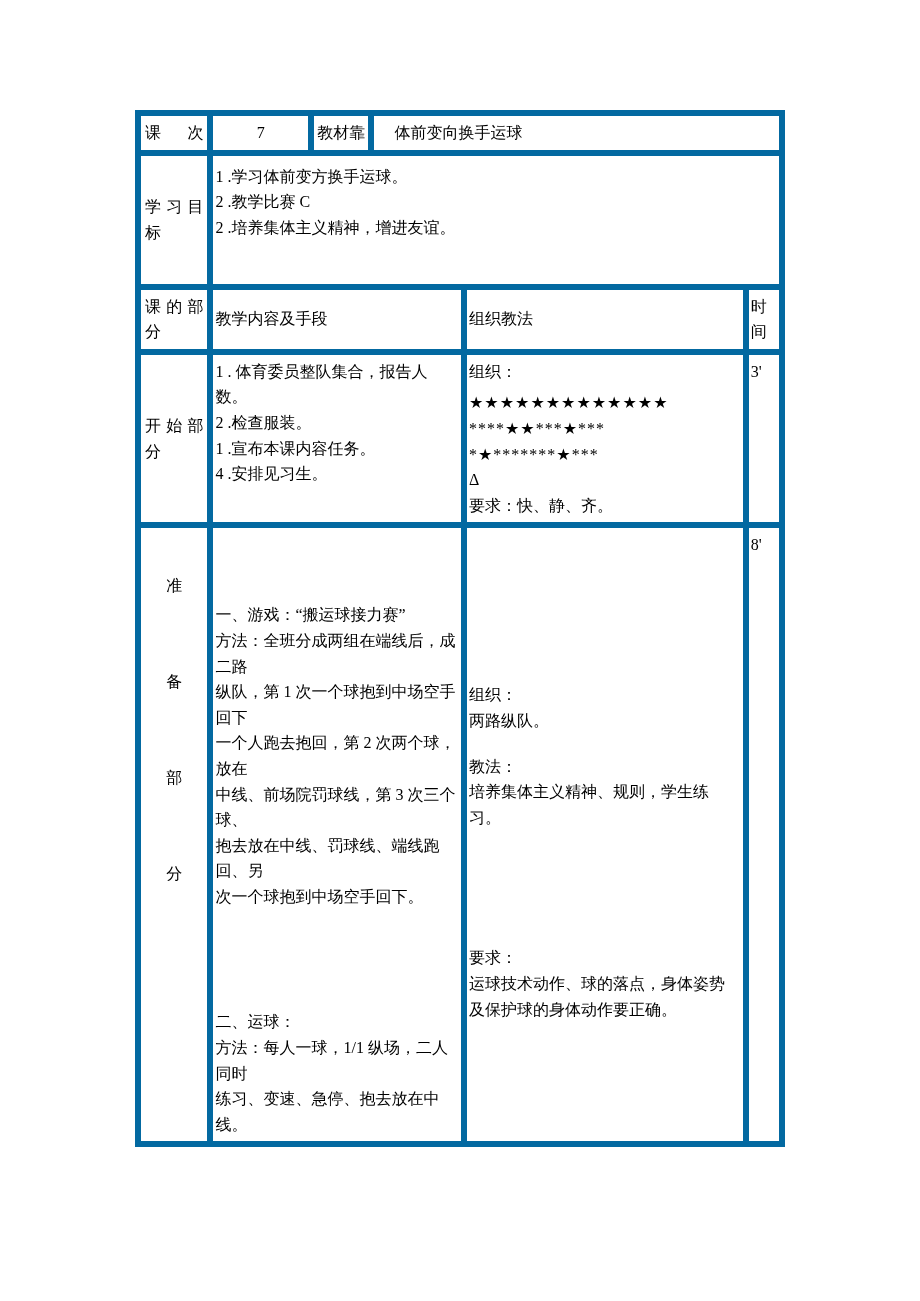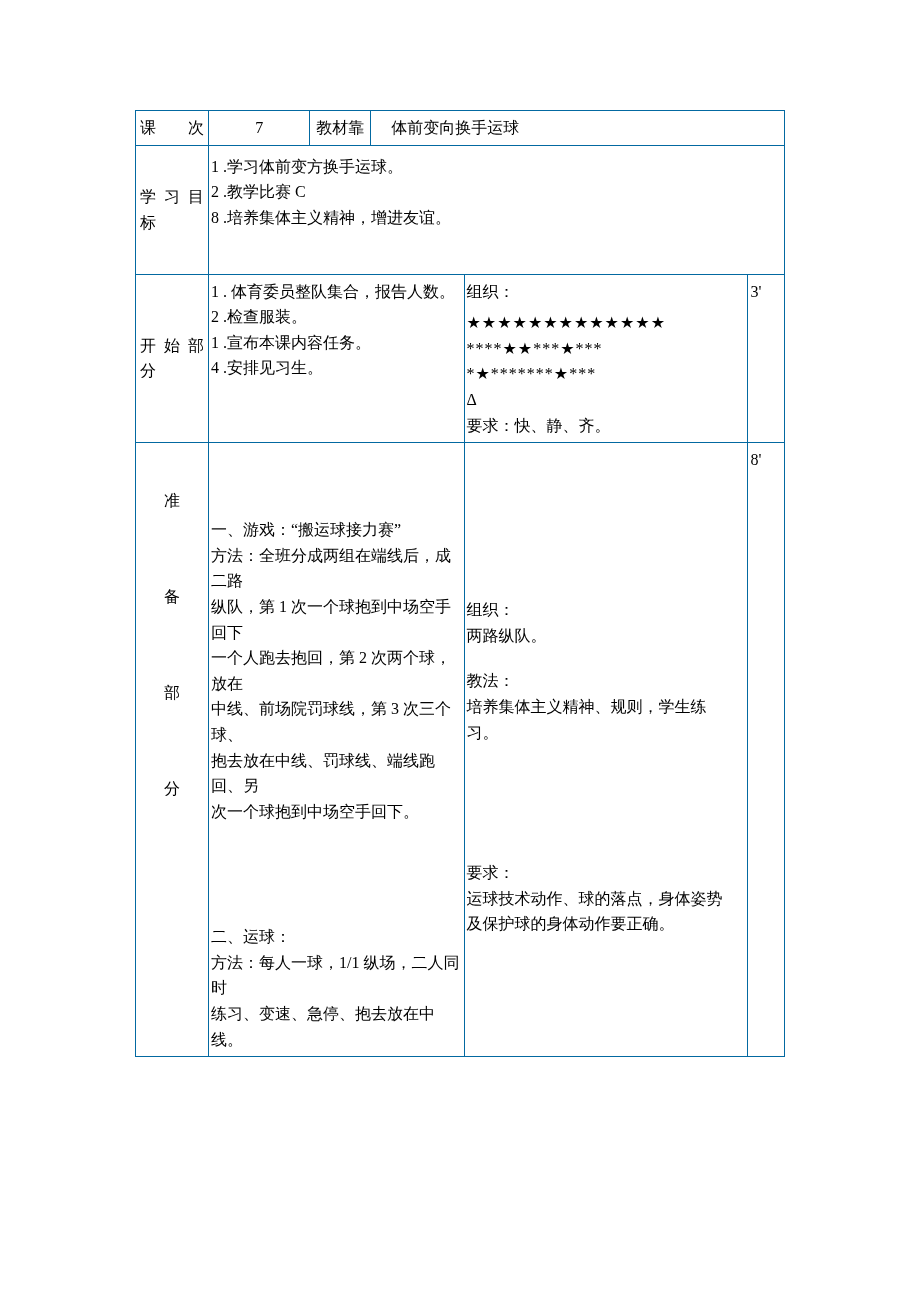--- a/index.html
+++ b/index.html
@@ -13,21 +13,21 @@
   }
   .page {
     padding: 110px 135px 150px 135px;
   }
   table {
     border-collapse: collapse;
     width: 100%;
     table-layout: fixed;
   }
   td {
-    border: 1px solid #0369a1;
+    border: 6px solid #0369a1;
     padding: 4px 2px;
     vertical-align: top;
     line-height: 1.6;
     word-break: break-word;
   }
   td.center {
     text-align: center;
     vertical-align: middle;
   }
   td.vcenter {
@@ -72,24 +72,30 @@
     <td class="center">7</td>
     <td class="center" style="line-height:1.4">教材靠</td>
     <td colspan="3" class="vcenter" style="padding-left:20px">体前变向换手运球</td>
   </tr>
 
   <tr>
     <td class="col-label vcenter" style="height:120px">学 习 目标</td>
     <td colspan="5" style="padding-top:8px">
       <div>1 .学习体前变方换手运球。</div>
       <div>2 .教学比赛 C</div>
-      <div>8 .培养集体主义精神，增进友谊。</div>
+      <div>2 .培养集体主义精神，增进友谊。</div>
     </td>
   </tr>
 
+  <tr>
+    <td class="vcenter col-label">课的部分</td>
+    <td colspan="3" class="vcenter">教学内容及手段</td>
+    <td class="vcenter">组织教法</td>
+    <td class="vcenter">时间</td>
+  </tr>
 
   <tr>
     <td class="col-label vcenter" style="height:155px">开 始 部分</td>
     <td colspan="3">
       <div>1 . 体育委员整队集合，报告人数。</div>
       <div>2 .检查服装。</div>
       <div>1 .宣布本课内容任务。</div>
       <div>4 .安排见习生。</div>
     </td>
     <td>

